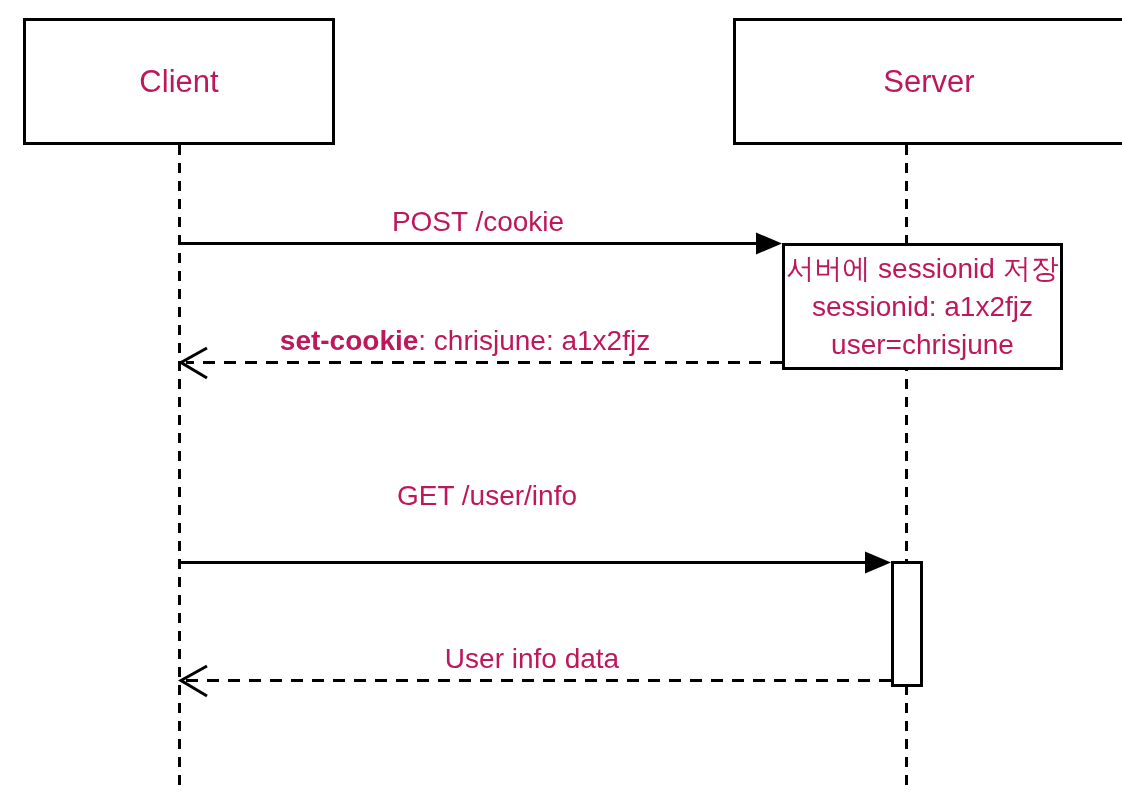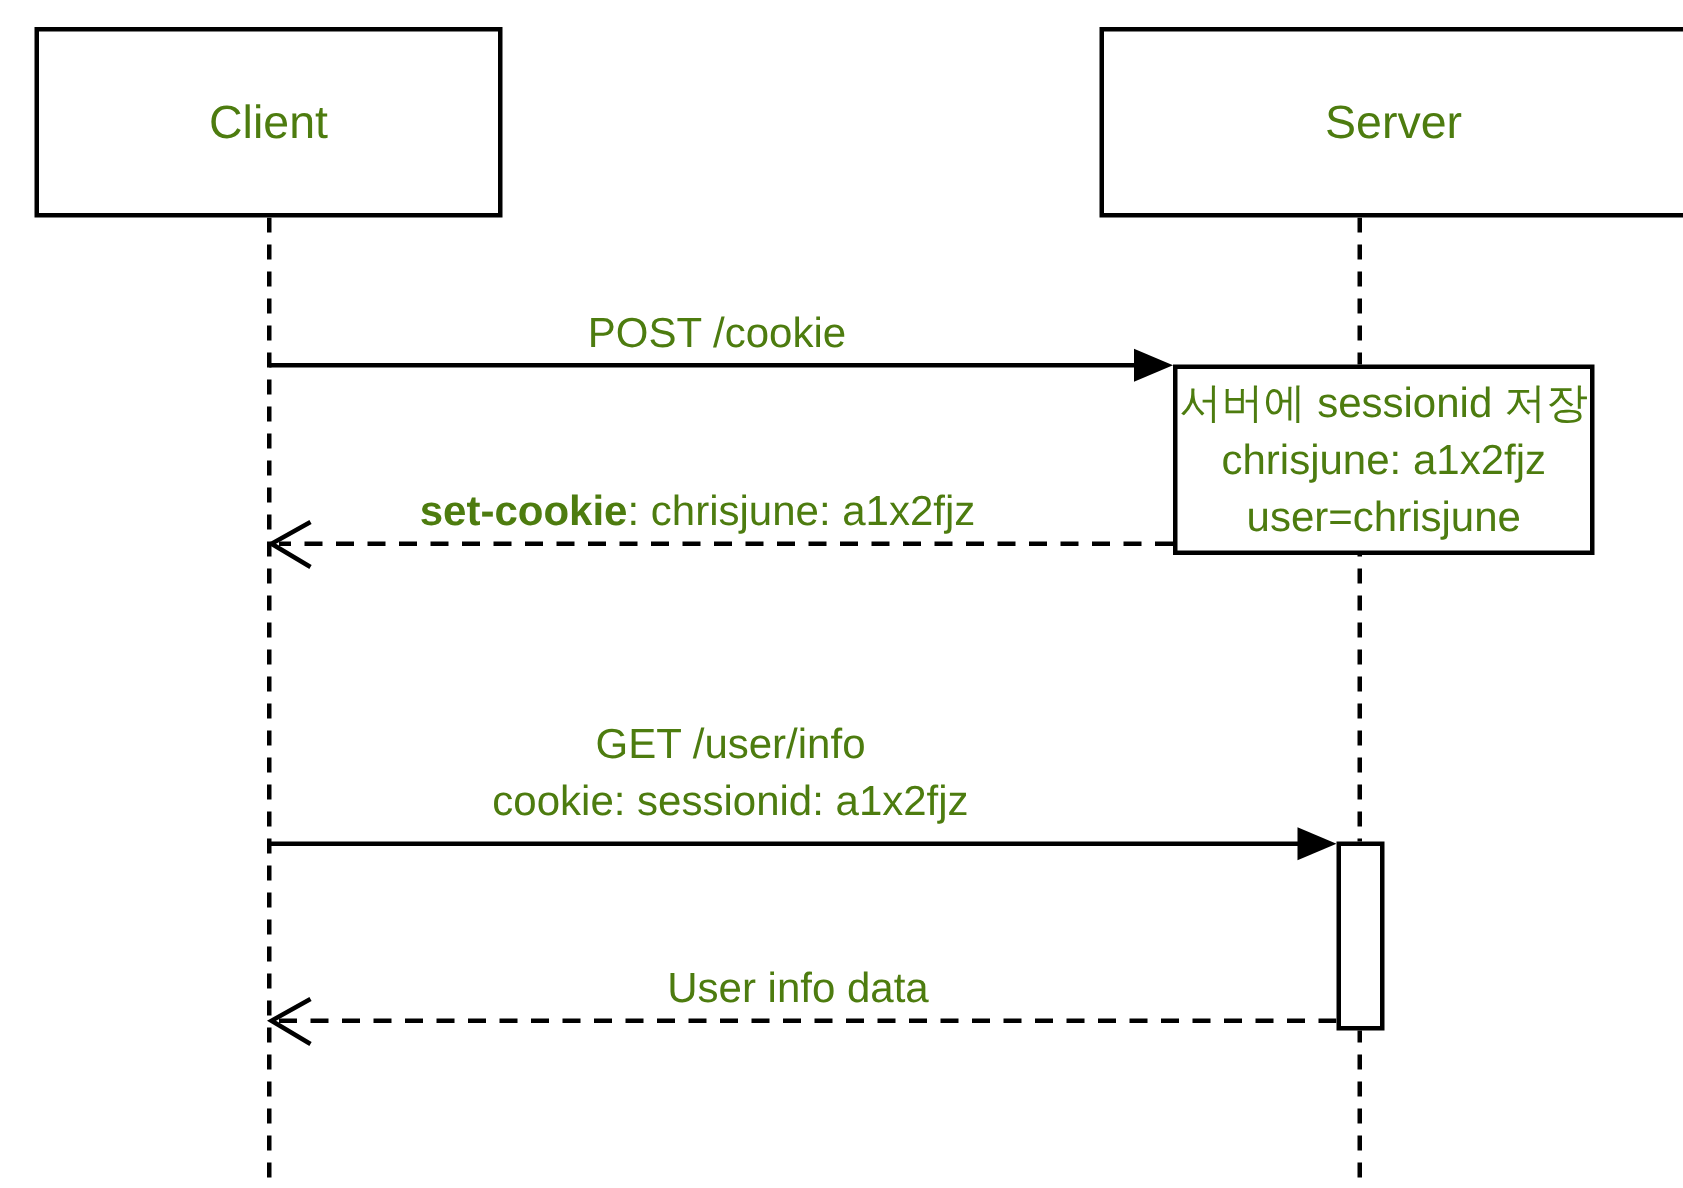--- a/index.html
+++ b/index.html
@@ -6,21 +6,21 @@
     margin: 0;
     padding: 0;
     background: #ffffff;
   }
   #canvas {
     position: relative;
     width: 1122px;
     height: 792px;
     background: #ffffff;
     font-family: "Liberation Sans", sans-serif;
-    color: #4d7c0f;
+    color: #be185d;
     overflow: hidden;
   }
   #wires {
     position: absolute;
     left: 0; top: 0;
     width: 1122px;
     height: 792px;
   }
   .actor-box {
     position: absolute;
@@ -106,26 +106,25 @@
   </div>
 
   <div class="msg-label" style="left:478px; top:203px;">POST /cookie</div>
 
   <div class="msg-label" style="left:447px; top:322px;">
     <span class="bold">set-cookie</span><span>: chrisjune: a1x2fjz</span>
   </div>
 
   <div class="msg-label" style="left:487px; top:477px;">
     <div>GET /user/info</div>
-    <div>cookie: sessionid: a1x2fjz</div>
   </div>
 
   <div class="msg-label" style="left:532px; top:640px;text-align:right;">User info data</div>
 
   <div id="note-box">
     <div class="note-line">서버에 sessionid 저장</div>
-    <div class="note-line">chrisjune: a1x2fjz</div>
+    <div class="note-line">sessionid: a1x2fjz</div>
     <div class="note-line">user=chrisjune</div>
   </div>
 
   <div id="activation-bar"></div>
 
 </div>
 
 </body></html>

